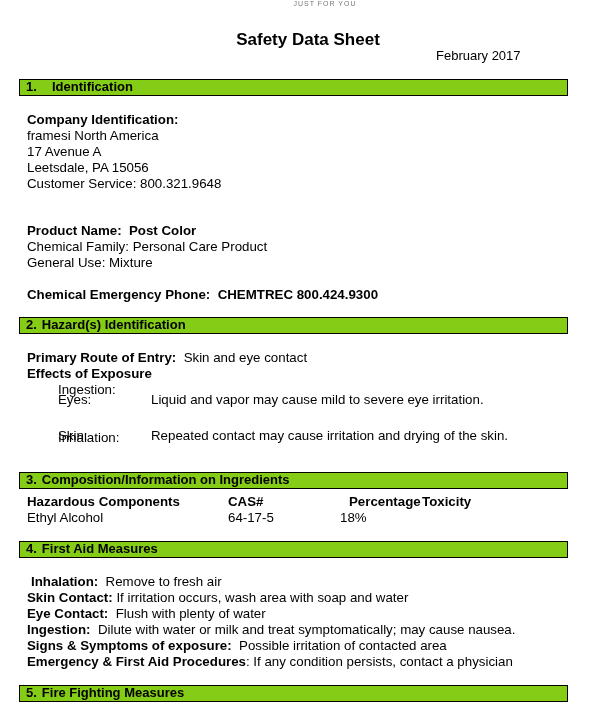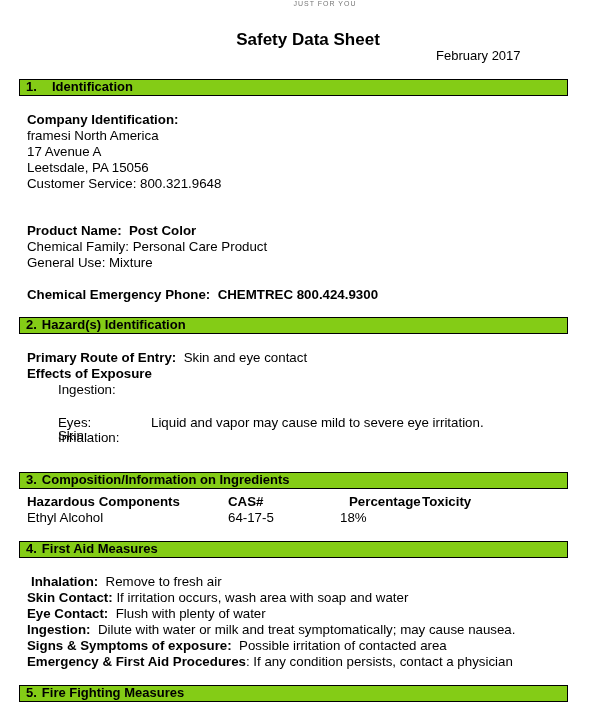--- a/index.html
+++ b/index.html
@@ -84,26 +84,27 @@
 </div>
 
 <div class="abs line" style="left:27px; top:350px;">
   <span class="bold">Primary Route of Entry:</span>&nbsp;&nbsp;<span>Skin and eye contact</span>
 </div>
 <div class="abs line bold" style="left:27px; top:366px;">Effects of Exposure</div>
 
 <div class="abs line" style="left:0; top:382px; width:616px; height:16px;">
   <span class="effect-label">Ingestion:</span>
 </div>
-<div class="abs line" style="left:0; top:415px; width:532px; height:16px;">
+<div class="abs line" style="left:0; top:392px; width:532px; height:16px;">
   <span class="effect-label">Eyes:</span>
   <span class="effect-text">Liquid and vapor may cause mild to severe eye irritation.</span>
 </div>
 <div class="abs line" style="left:0; top:428px; width:520px; height:16px;">
   <span class="effect-label">Skin:</span>
+  <span class="effect-text">Repeated contact may cause irritation and drying of the skin.</span>
 </div>
 <div class="abs line" style="left:0; top:430px; width:616px; height:16px;">
   <span class="effect-label">Inhalation:</span>
 </div>
 
 <div class="section-bar sx" style="top:472px;">
   <span class="num">3.</span><span>Composition/Information on Ingredients</span>
 </div>
 
 <div class="abs line col-head" style="left:27px; top:494px;">Hazardous Components</div>

